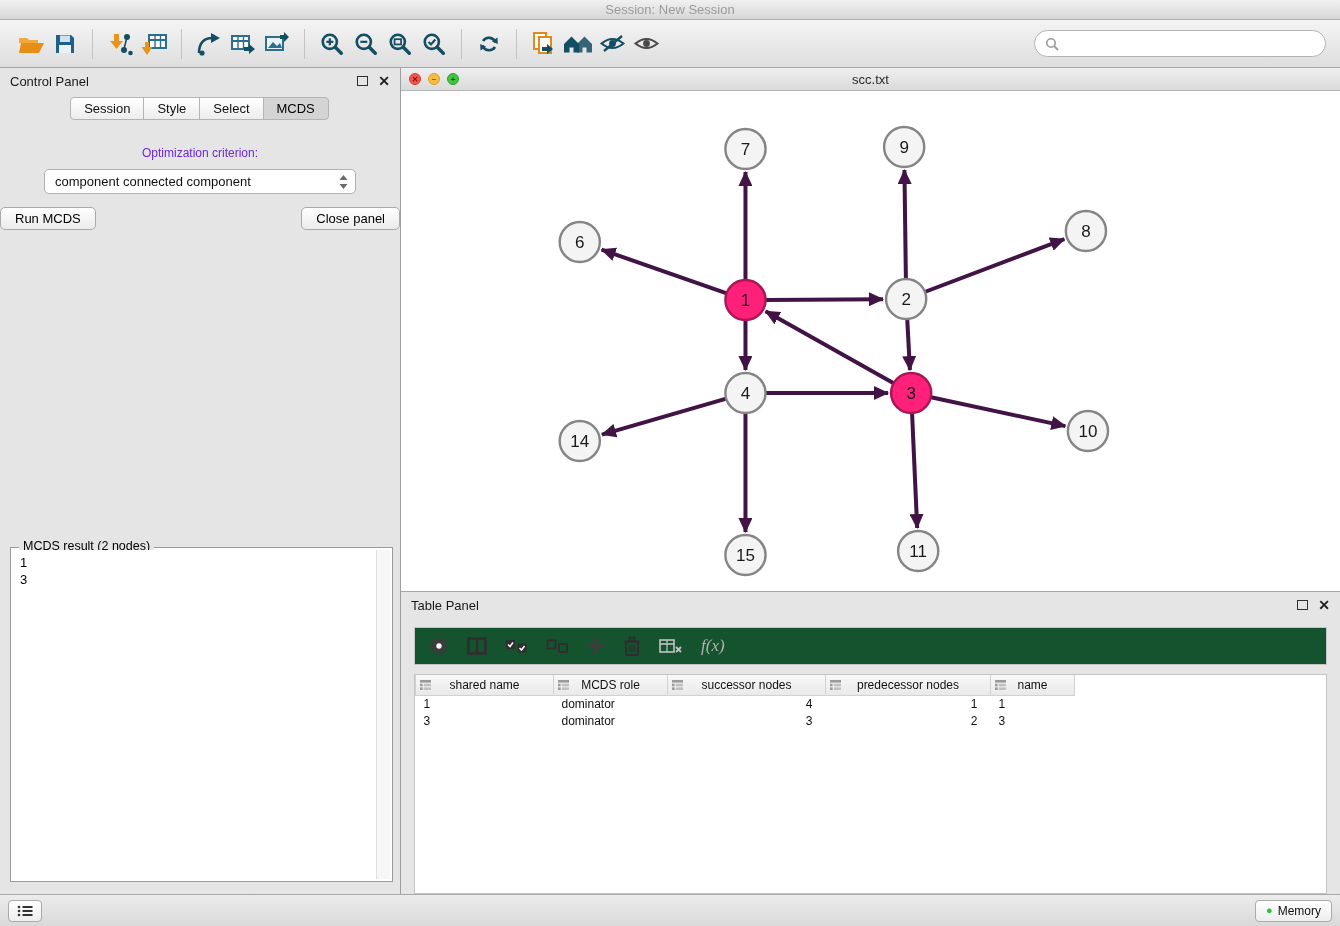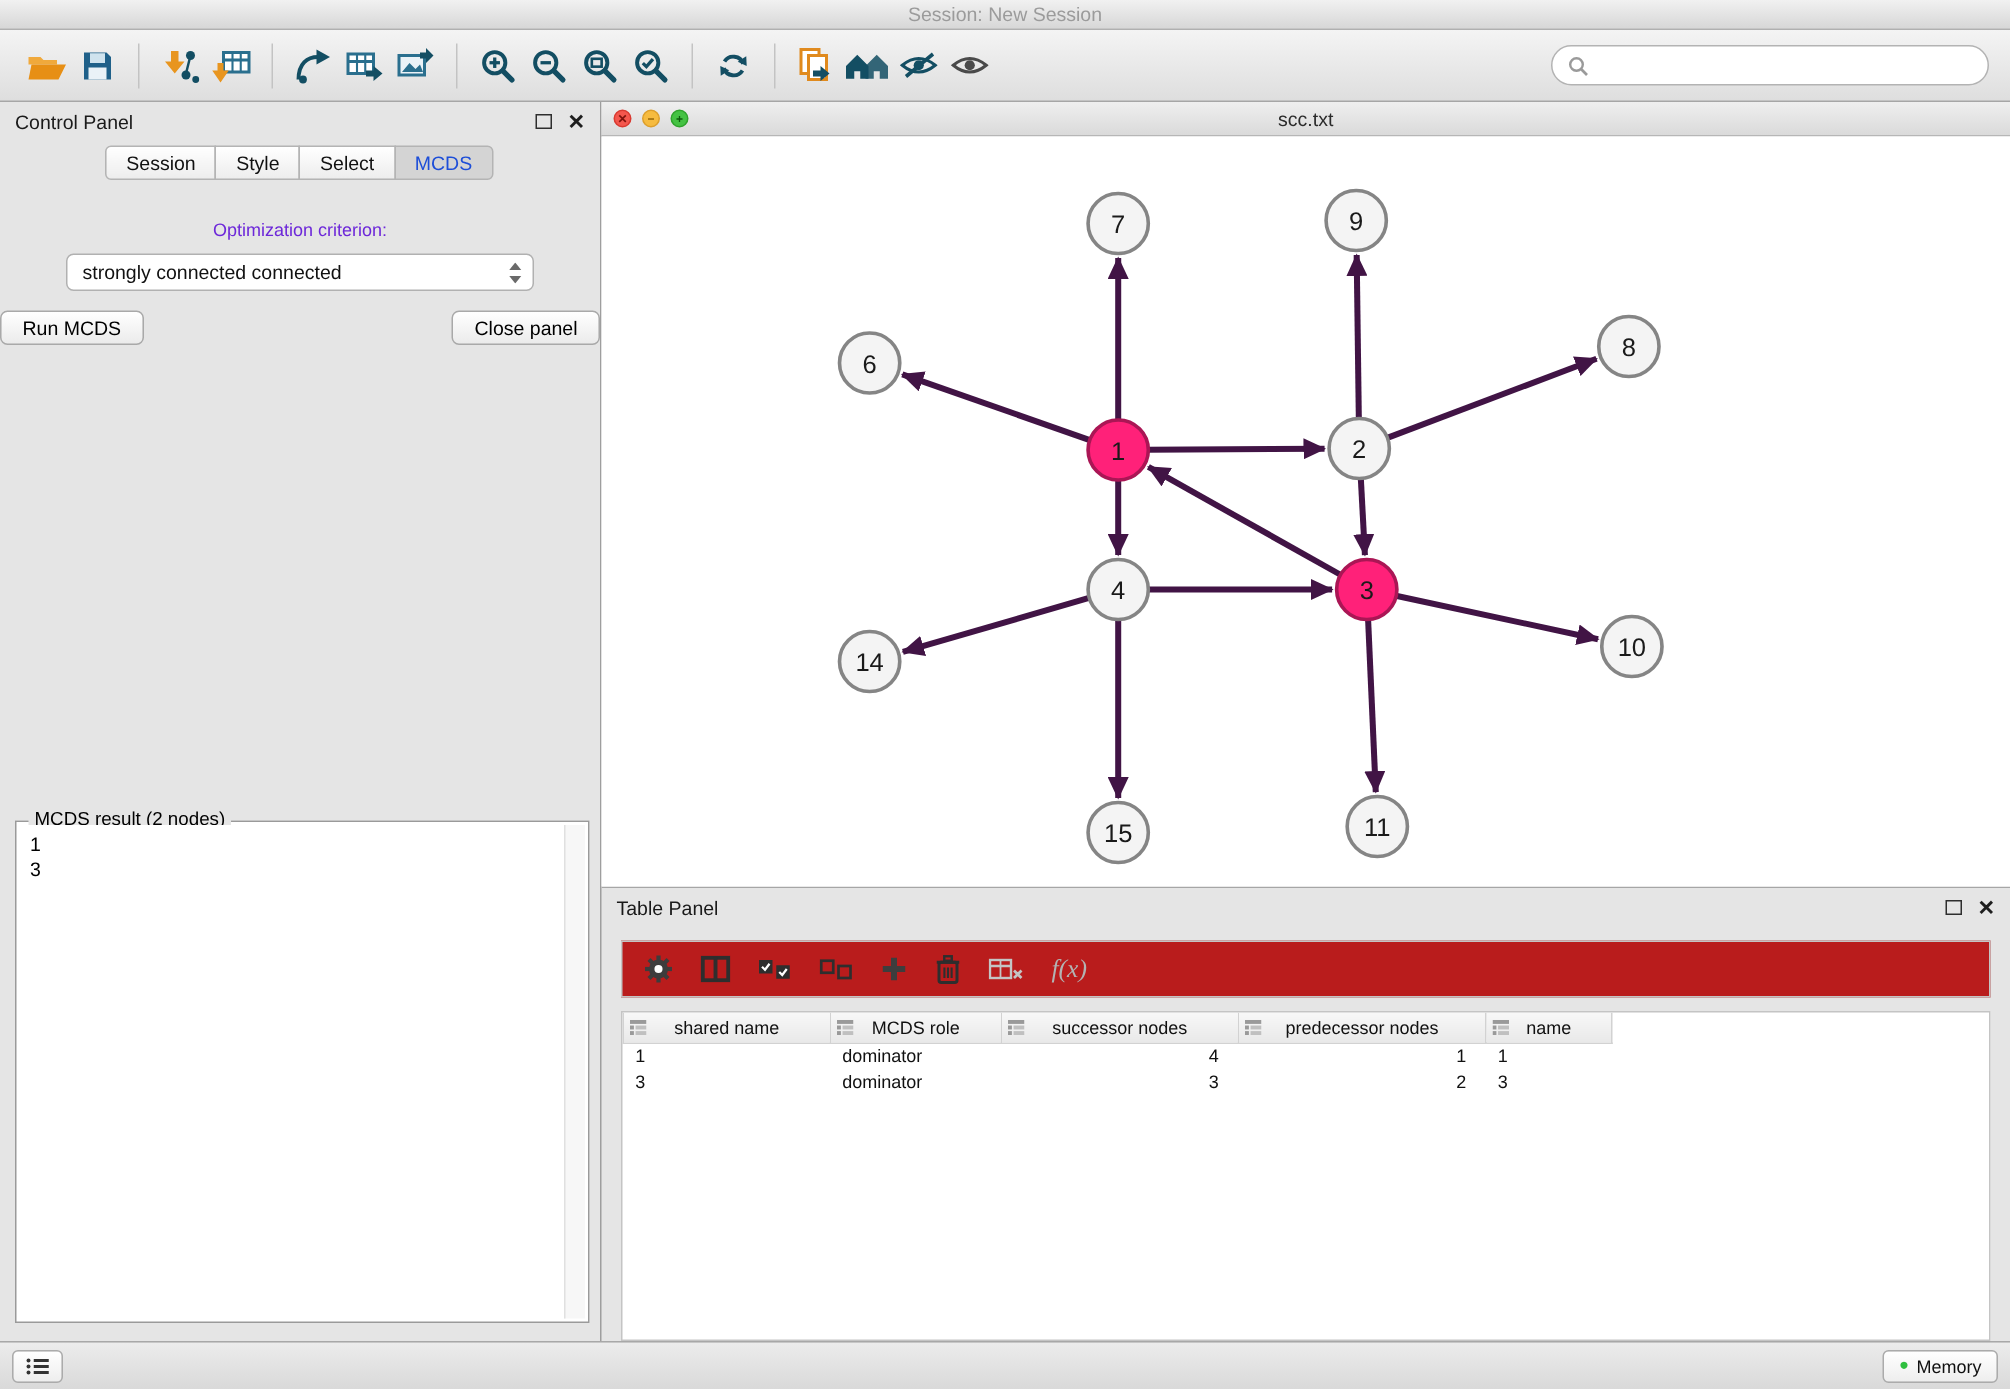--- a/index.html
+++ b/index.html
@@ -25,21 +25,21 @@
   
   .control-panel{width:401px;background:#e5e5e5;border-right:1px solid #9e9e9e;position:relative;display:flex;flex-direction:column}
   .panel-header{height:26px;display:flex;align-items:center;padding:0 10px;font-size:13px;color:#1a1a1a}
   .win-btns{margin-left:auto;display:flex;gap:10px;align-items:center}
   .float-icon{width:11px;height:10px;border:1.6px solid #2e2e2e;display:inline-block}
   .close-icon{font-size:14px;font-weight:bold;color:#1e1e1e;line-height:1;cursor:pointer}
   .tab-group{display:flex;justify-content:center;margin-top:3px}
   .ui-tab{border:1px solid #b4b4b4;background:linear-gradient(#ffffff,#ededed);padding:3px 13px;font-size:13px;color:#111;margin-left:-1px;cursor:pointer}
   .ui-tab:first-child{border-radius:4px 0 0 4px}
   .ui-tab:last-child{border-radius:0 4px 4px 0}
-  .ui-tab.active{background:#d4d4d4;color:#1d4ed8}
+  .ui-tab.active{background:#d4d4d4;color:#000000}
   .cp-body{flex:1;position:relative;text-align:center;padding-top:26px}
   .opt-label{font-size:12px;color:#6d28d9}
   .dropdown{width:312px;height:25px;margin:9px auto 0;background:#fff;border:1px solid #b1b1b1;border-radius:5px;
     display:flex;align-items:center;padding:0 7px 0 10px;font-size:13px;cursor:pointer}
   .dd-text{flex:1;text-align:left}
   .btn-row{margin-top:13px;display:flex;justify-content:space-between;gap:26px}
   .btn{background:linear-gradient(#ffffff,#ebebeb);border:1px solid #a9a9a9;border-radius:5px;
     padding:3px 14px;font-size:13px;color:#000;cursor:pointer;font-family:inherit}
   .result-box{position:absolute;left:10px;right:7px;top:427px;bottom:12px;border:1px solid #9a9a9a;background:#fff}
   .result-legend{position:absolute;top:-9px;left:8px;background:#e5e5e5;padding:0 4px;font-size:12.5px;color:#000}
@@ -57,21 +57,21 @@
     font-size:8px;font-weight:bold;cursor:pointer}
   .light.red{background:#f4574e;border:1px solid #d93a31;color:#7e120c}
   .light.yellow{background:#f6bb3f;border:1px solid #dd9f2b;color:#8a5d00}
   .light.green{background:#44c243;border:1px solid #2fa32c;color:#0c5c0c}
   .net-title{position:absolute;left:0;right:0;text-align:center;font-size:13px;color:#2b2b2b;pointer-events:none}
   .net-canvas{flex:1;position:relative;background:#fff}
   .net-canvas svg{position:absolute;inset:0;width:100%;height:100%}
 
   
   .table-panel{flex:1;display:flex;flex-direction:column;background:#e5e5e5;min-height:0}
-  .tp-toolbar{margin:9px 13px 0;background:#b91c1c;border:1px solid #c4c4c4;height:38px;
+  .tp-toolbar{margin:9px 13px 0;background:#14532d;border:1px solid #c4c4c4;height:38px;
     display:flex;align-items:center;gap:18px;padding:0 14px;flex:0 0 38px}
   .tp-tool{display:flex;align-items:center;justify-content:center;cursor:pointer}
   .fx-label{font-family:"Liberation Serif",serif;font-style:italic;color:#b3b3b3;font-size:17px}
   .tp-table-wrap{margin:9px 13px 0;border:1px solid #c4c4c4;background:#fff;flex:1;overflow:hidden}
   table{border-collapse:collapse;width:100%;table-layout:fixed;font-size:12px}
   th{background:linear-gradient(#f8f8f8,#e9e9e9);border:1px solid #d2d2d2;border-top:none;font-weight:normal;
     height:20px;padding:0 4px;position:relative;color:#111}
   th .sort-icon{position:absolute;left:4px;top:5px}
   th.filler{background:#fff;border:none}
   td{height:17px;padding:0 8px;color:#111;background:#fff}
@@ -240,21 +240,21 @@
       </div>
       <div class="tab-group">
         <span class="ui-tab">Session</span>
         <span class="ui-tab">Style</span>
         <span class="ui-tab">Select</span>
         <span class="ui-tab active">MCDS</span>
       </div>
       <div class="cp-body">
         <div class="opt-label">Optimization criterion:</div>
         <div class="dropdown">
-          <span class="dd-text">strongly connected connected</span>
+          <span class="dd-text">component connected component</span>
           <svg width="9" height="14" viewBox="0 0 9 14">
             <path d="M4.5 0 L8.5 5 H0.5 z" fill="#6a6a6a"></path>
             <path d="M4.5 14 L0.5 9 H8.5 z" fill="#6a6a6a"></path>
           </svg>
         </div>
         <div class="btn-row">
           <button class="btn">Run MCDS</button>
           <button class="btn">Close panel</button>
         </div>
         <div class="result-box">

